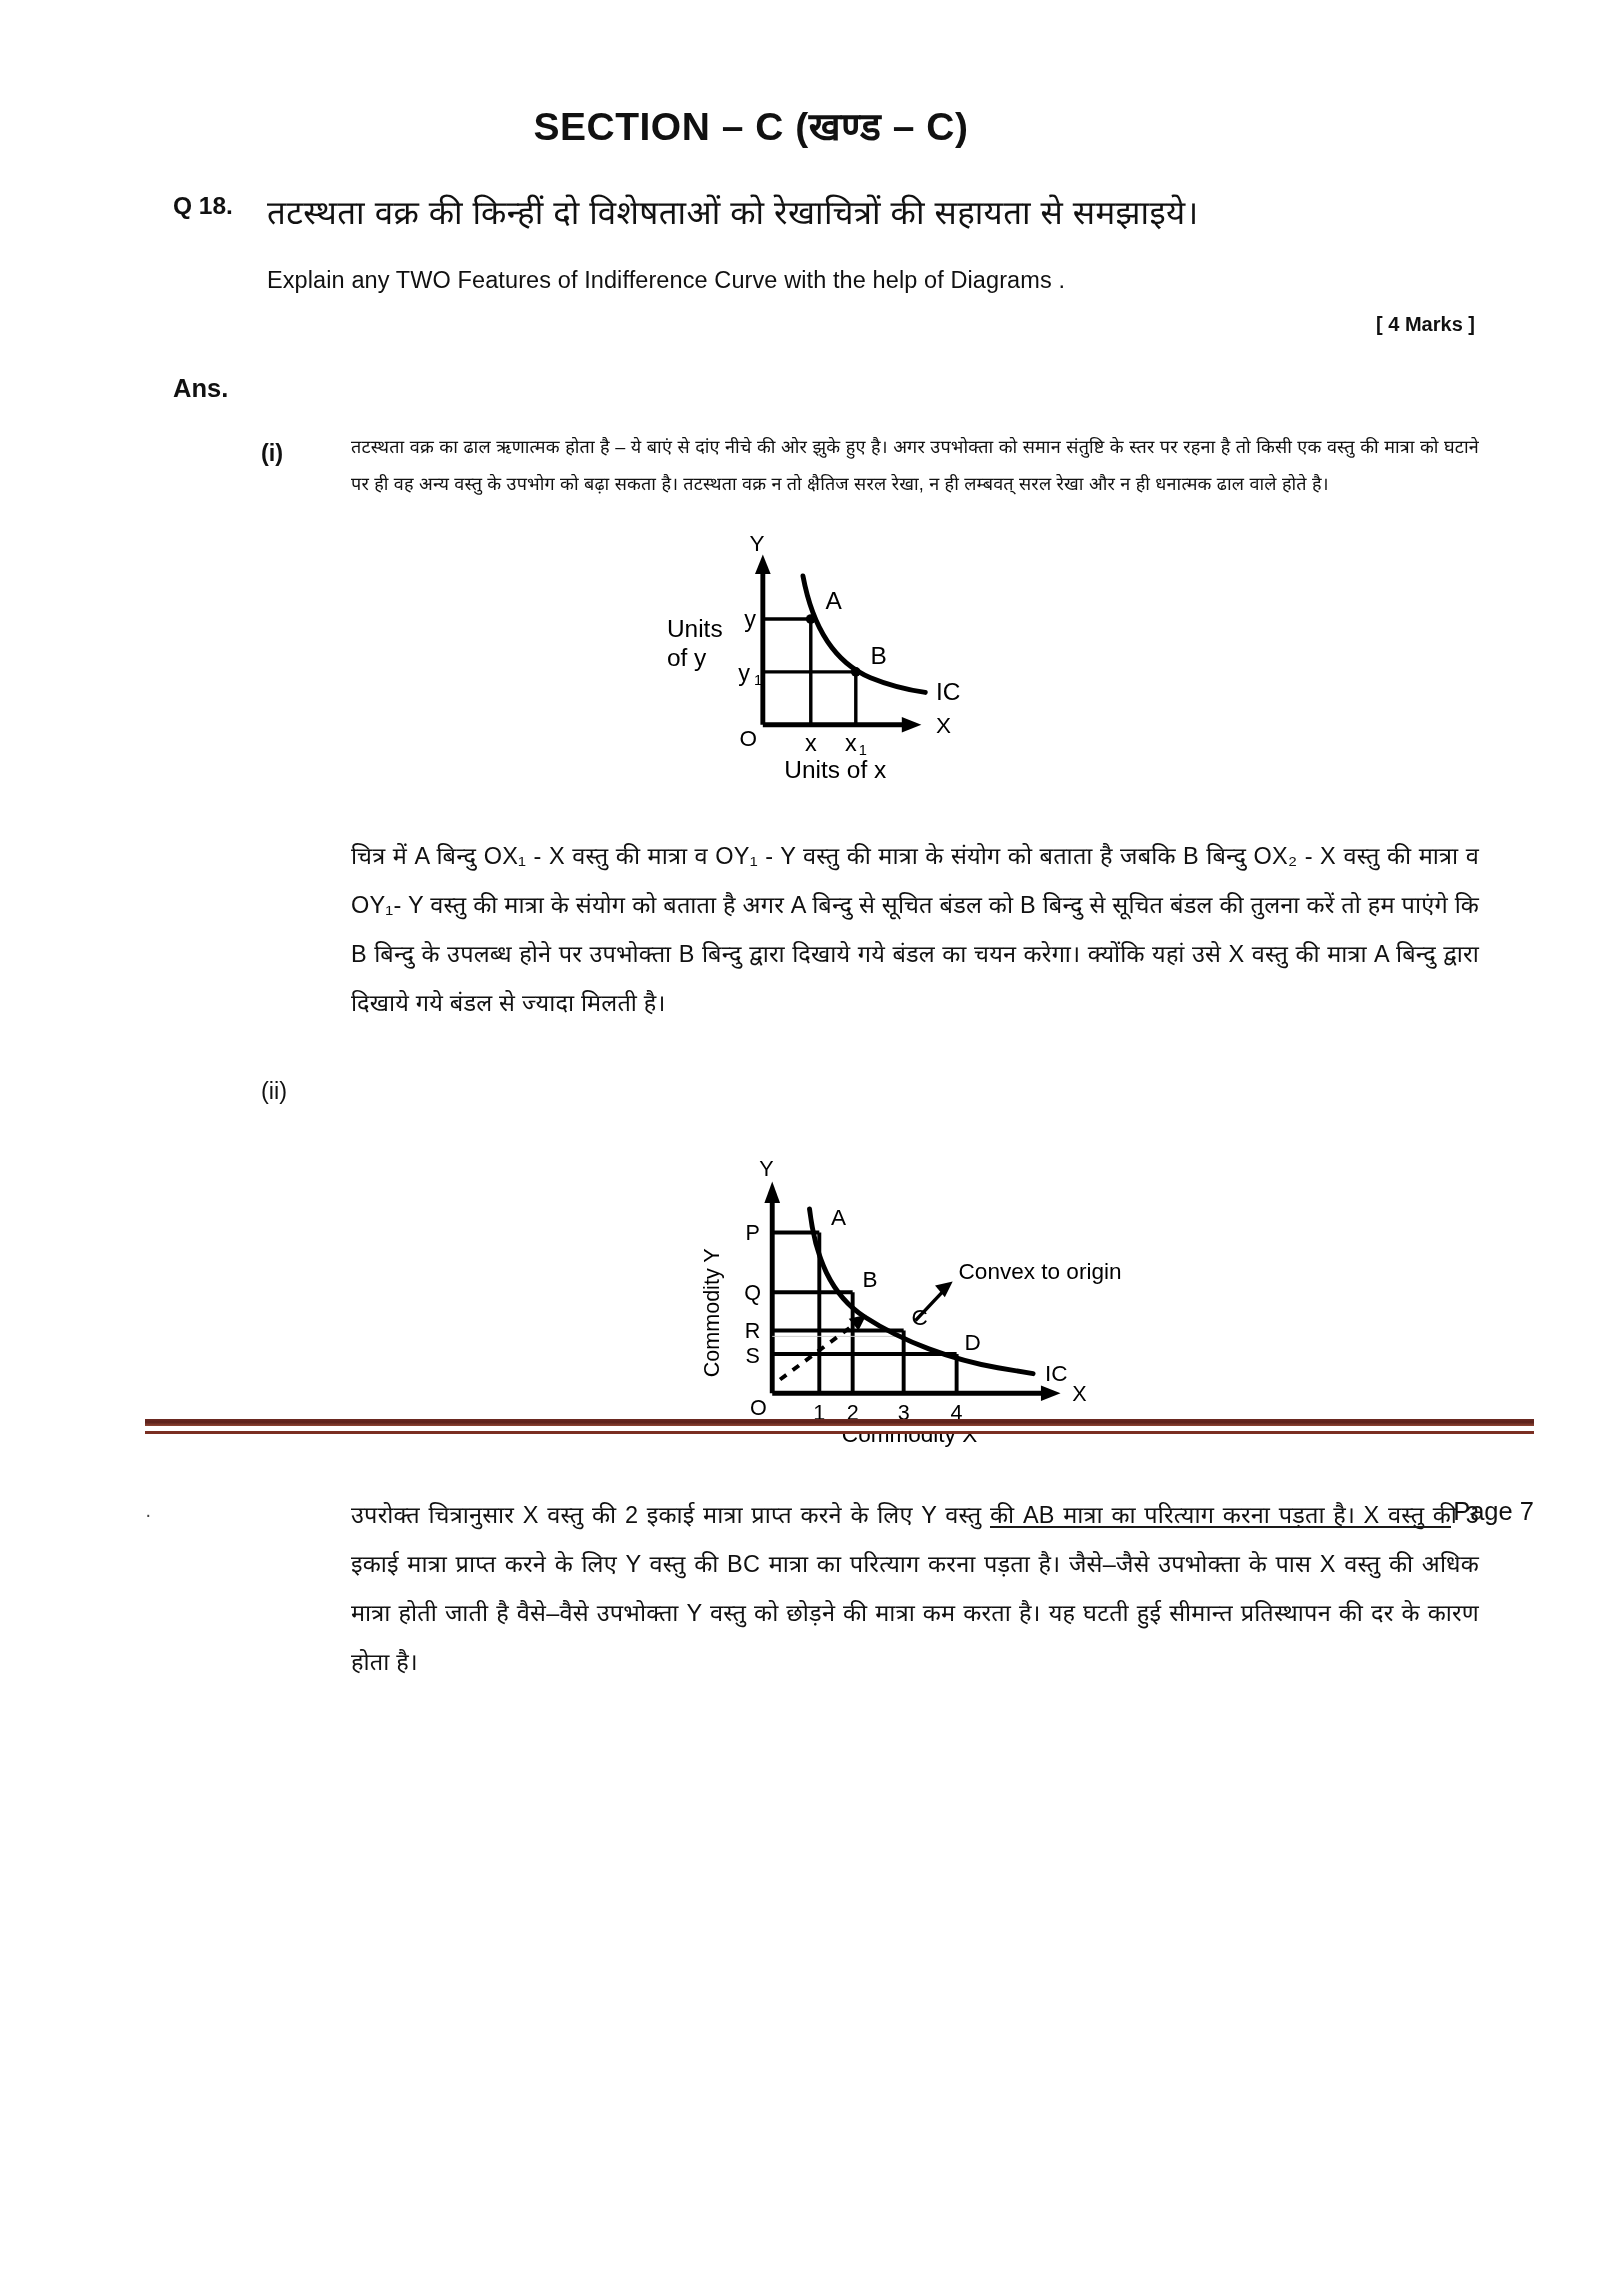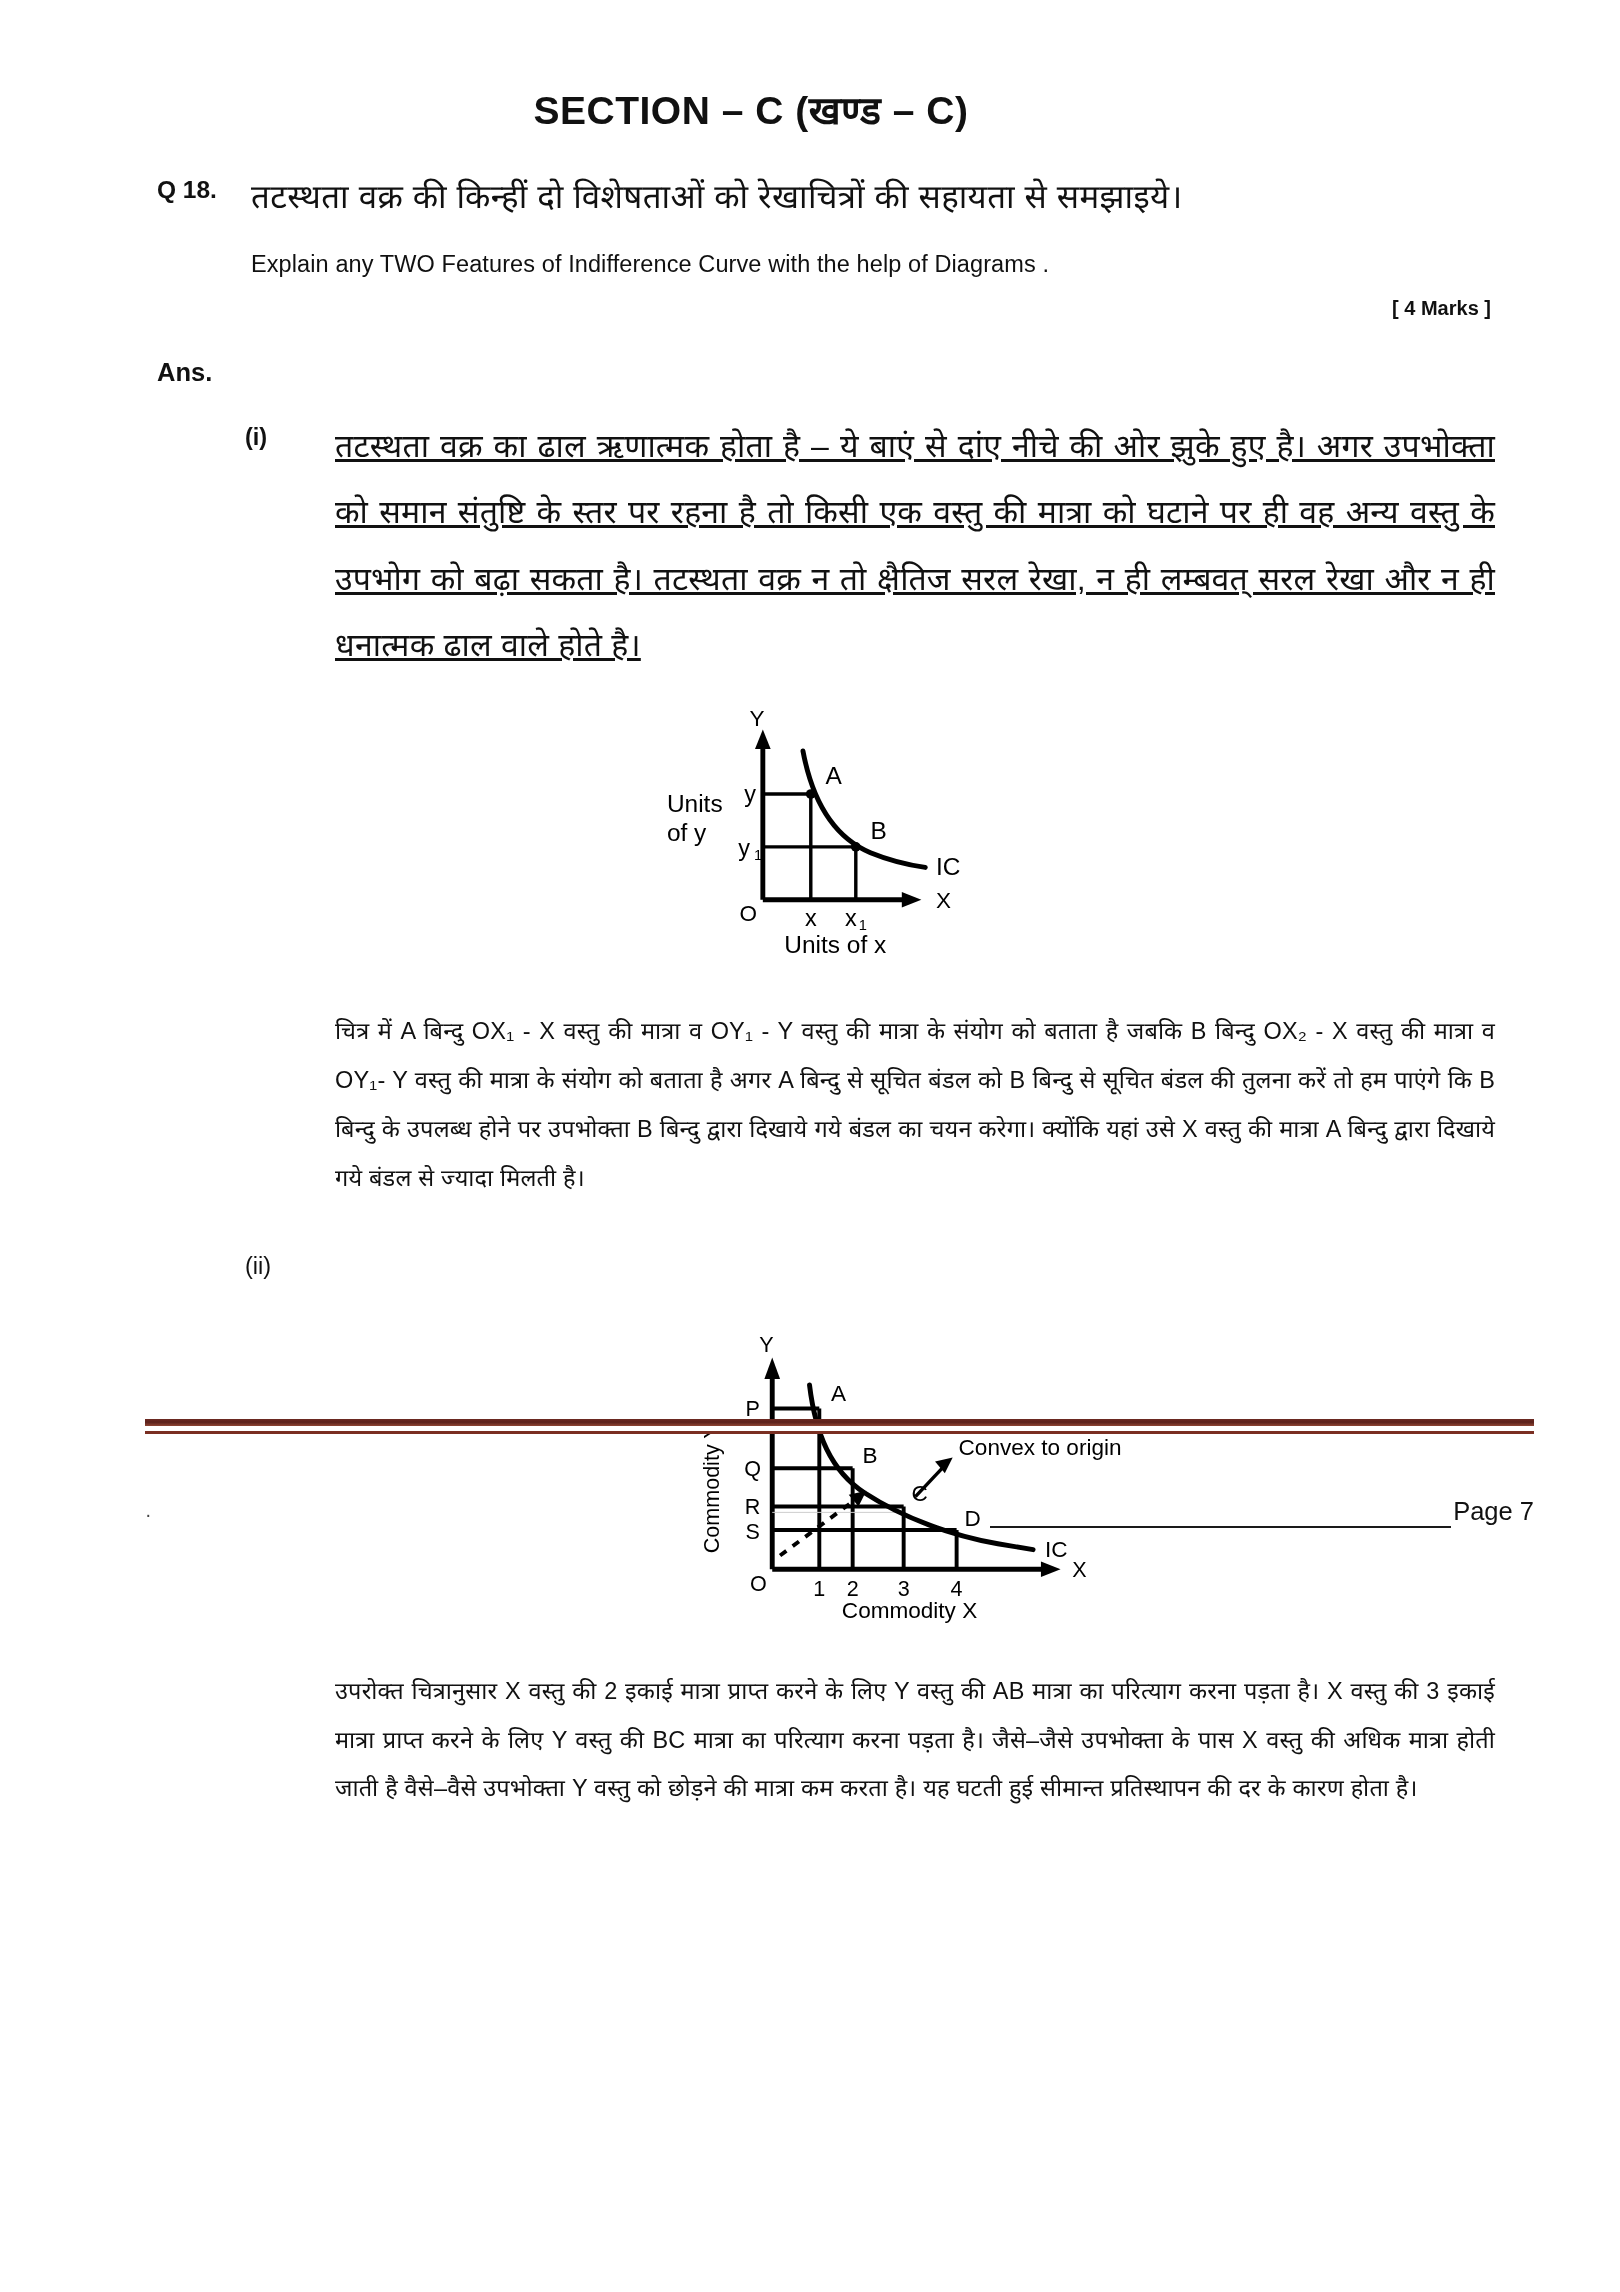--- a/index.html
+++ b/index.html
@@ -13,21 +13,21 @@
     font-family: "Liberation Sans", sans-serif;
     color: #111111;
     position: relative;
     overflow: hidden;
   }
   .page {
     position: relative;
     width: 1620px;
     height: 1626px;
     box-sizing: border-box;
-    padding: 0;
+    padding: 16px;
   }
 
   
   .section-title {
     text-align: center;
     font-size: 39px;
     font-weight: bold;
     letter-spacing: 0.5px;
     padding-top: 90px;
     padding-right: 118px;
@@ -89,26 +89,25 @@
   .item-num {
     font-size: 23.5px;
     font-weight: bold;
     width: 90px;
     flex: 0 0 90px;
     line-height: 2.08;
   }
   .item-num.plain { font-weight: normal; }
   .item-text {
     flex: 1 1 auto;
-    font-size: 32px;
+    font-size: 18px;
     line-height: 2.08;
     text-align: justify;
     text-justify: inter-word;
     letter-spacing: 0.2px;
-    text-decoration: underline;
   }
   .para {
     padding-left: 335px;
     padding-right: 125px;
     font-size: 23.5px;
     line-height: 2.08;
     text-align: justify;
     text-justify: inter-word;
     letter-spacing: 0.2px;
   }

